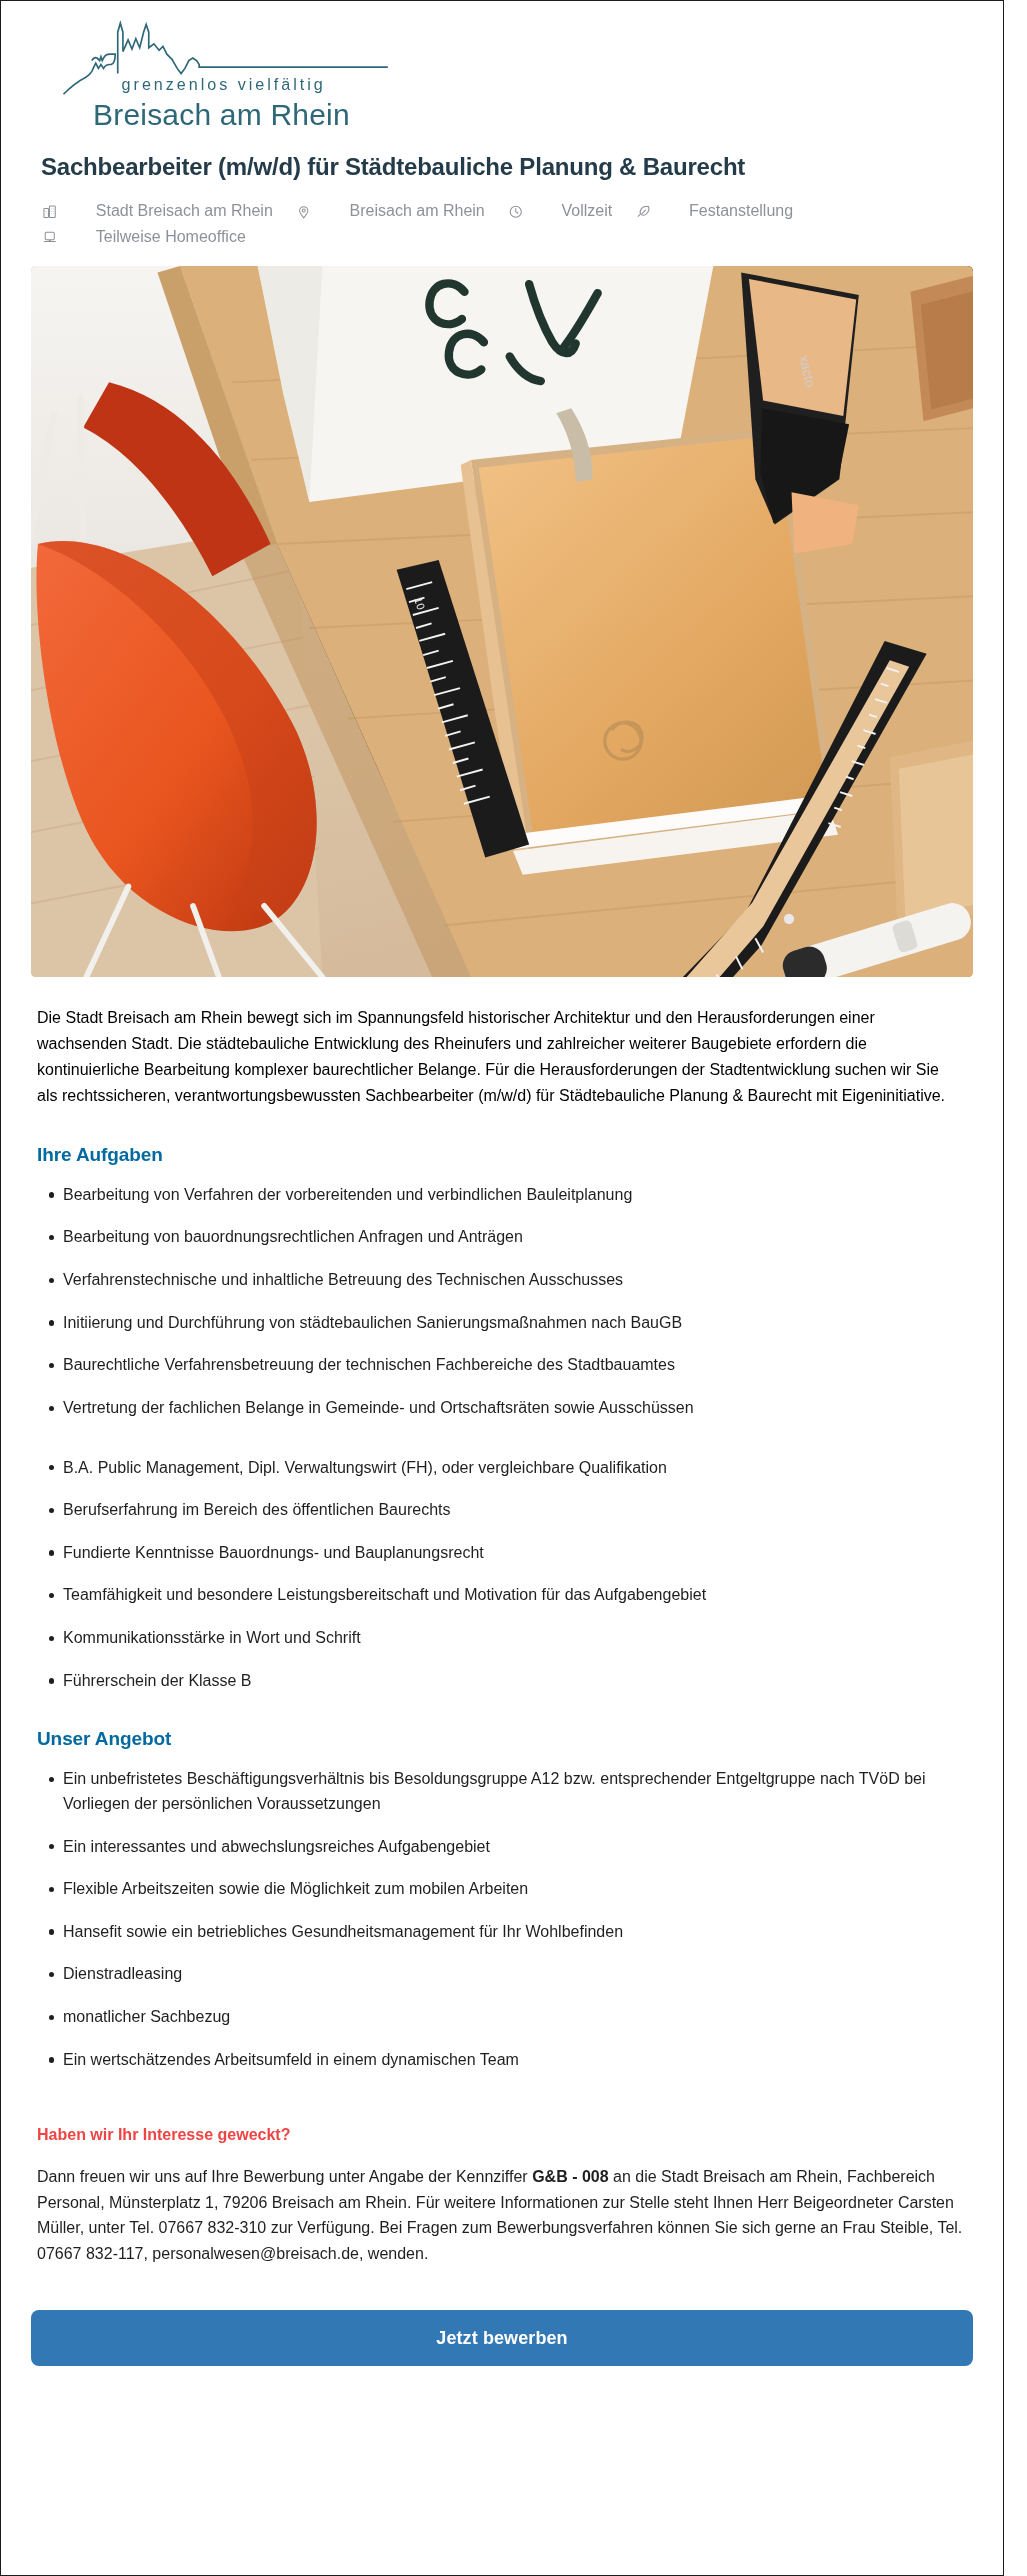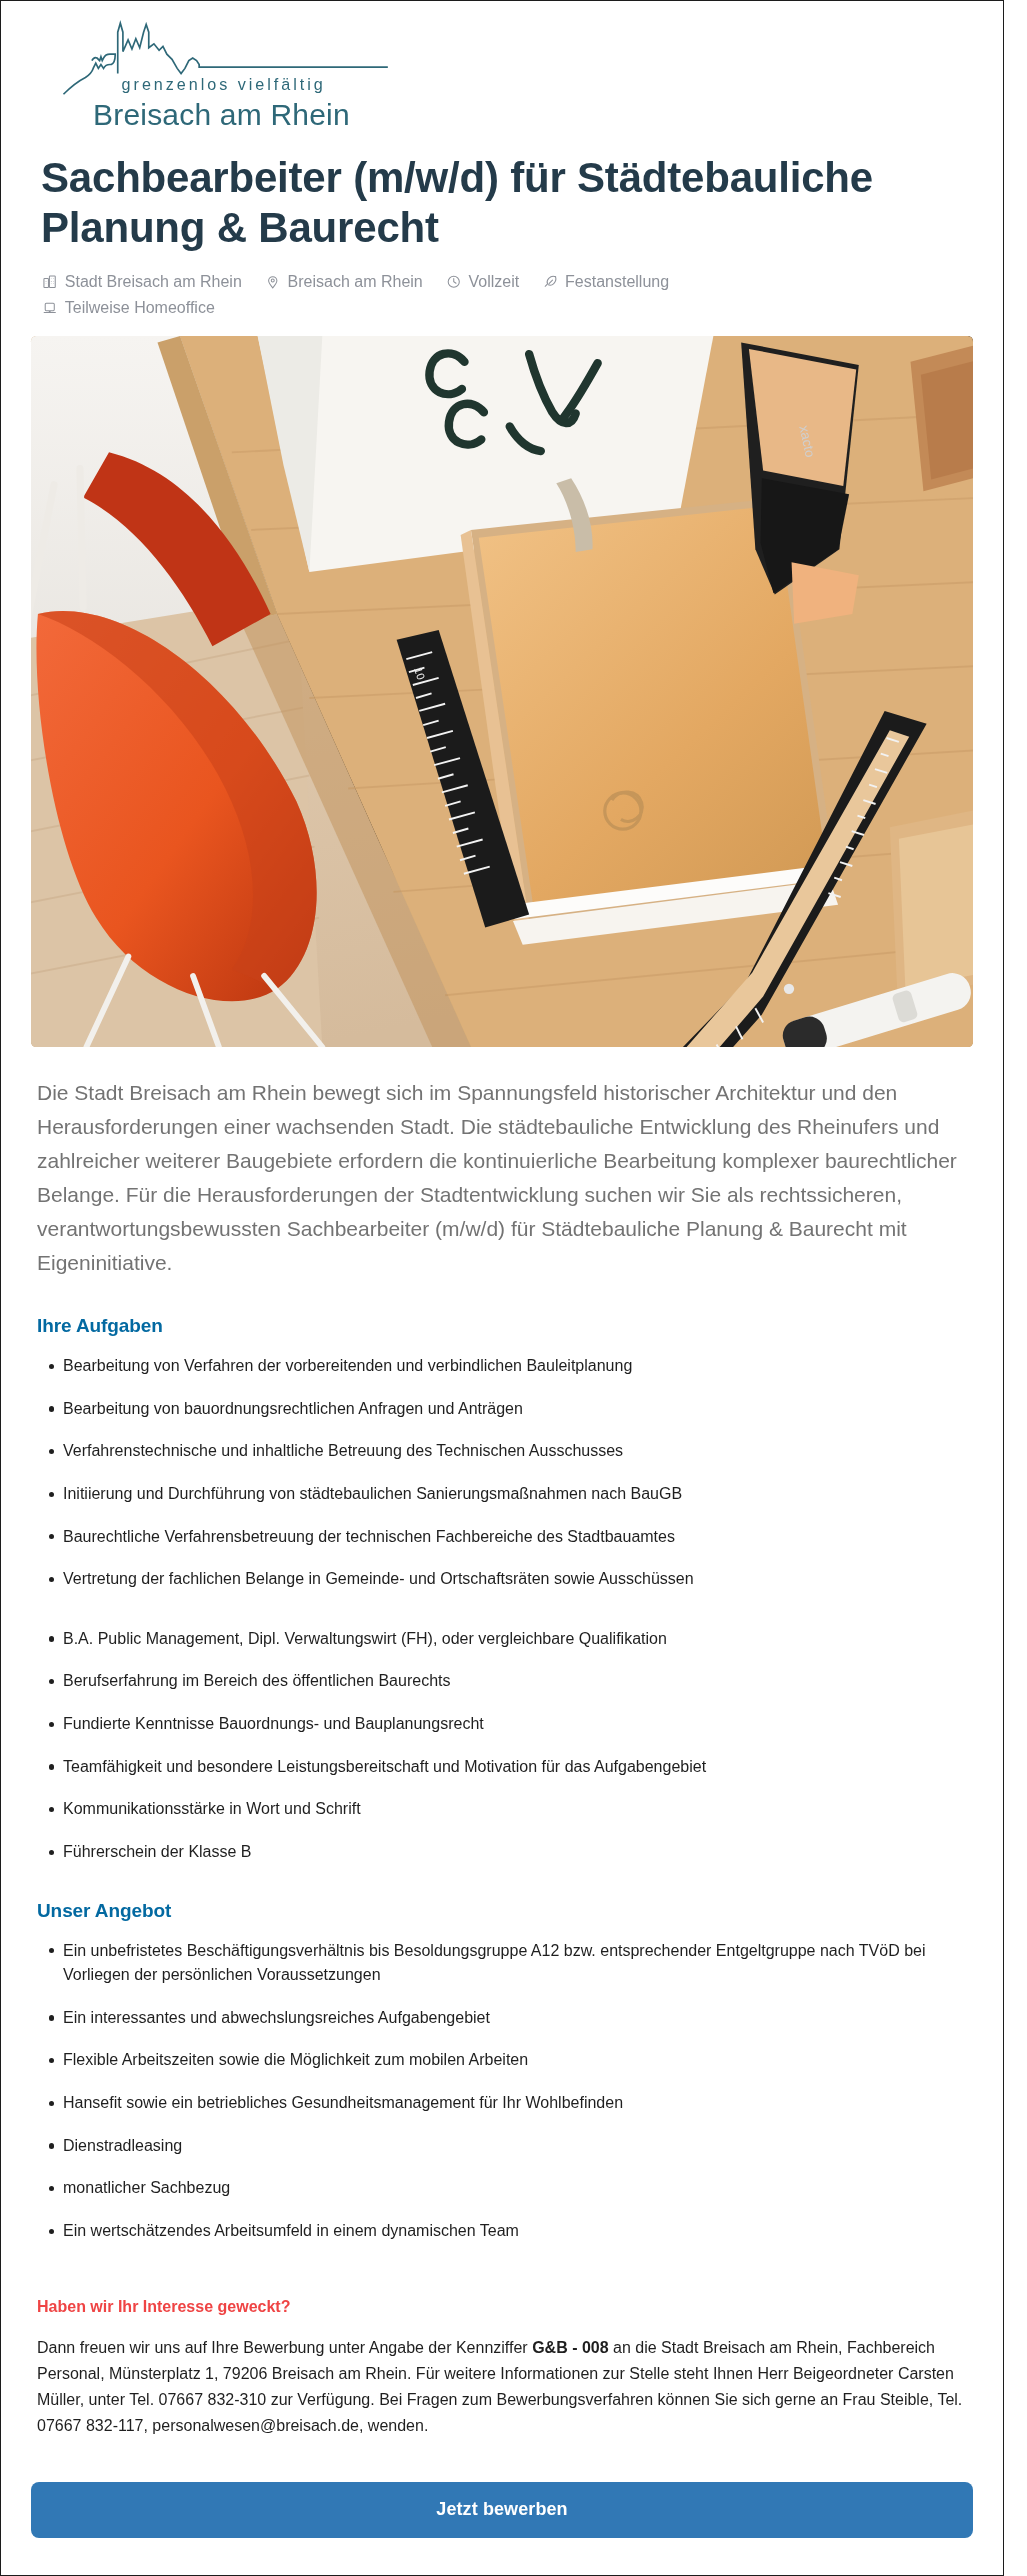--- a/index.html
+++ b/index.html
@@ -39,21 +39,21 @@
     color: #2e6878;
     letter-spacing: 0.2px;
     font-weight: 400;
     margin-top: -3.9px;
     margin-left: 36px;
     font-family: "Liberation Sans", sans-serif;
   }
 
   
   .title {
-    font-size: 42px;
+    font-size: 24px;
     line-height: 1.18;
     font-weight: bold;
     color: #243b4a;
     margin: 17px 39px 0 40px;
     letter-spacing: -0.2px;
   }
 
   
   .meta {
     margin: 17px 39px 0 40px;
@@ -61,20 +61,21 @@
     font-size: 16px;
     line-height: 1.62;
   }
   .meta-row { display: flex; flex-wrap: wrap; align-items: center; }
   .meta-item {
     display: inline-flex;
     align-items: center;
     margin-right: 22px;
     white-space: nowrap;
     color: #8d9199;
+    gap: 31px;
   }
   .meta-item .mi-icon {
     display: inline-flex;
     align-items: center;
     justify-content: center;
     width: 18px; height: 18px;
     margin-right: 5.8px;
     flex: none;
   }
   .meta-item .mi-icon svg { display: block; }
@@ -89,23 +90,23 @@
     background: #c8a275;
   }
   .hero-svg { display:block; width: 100%; height: 100%; }
 
   
   .content {
     margin: 28.5px 40px 0 36px;
     color: #1f1f1f;
   }
   .intro {
-    font-size: 21px;
+    font-size: 16px;
     line-height: 1.62;
-    color: #737373;
+    color: #000000;
     margin-bottom: 6.5px;
   }
   .section { margin-top: 35px; }
   .section-title {
     font-size: 19px;
     font-weight: bold;
     color: #0369a1;
     margin-bottom: 17px;
     letter-spacing: -0.1px;
   }

